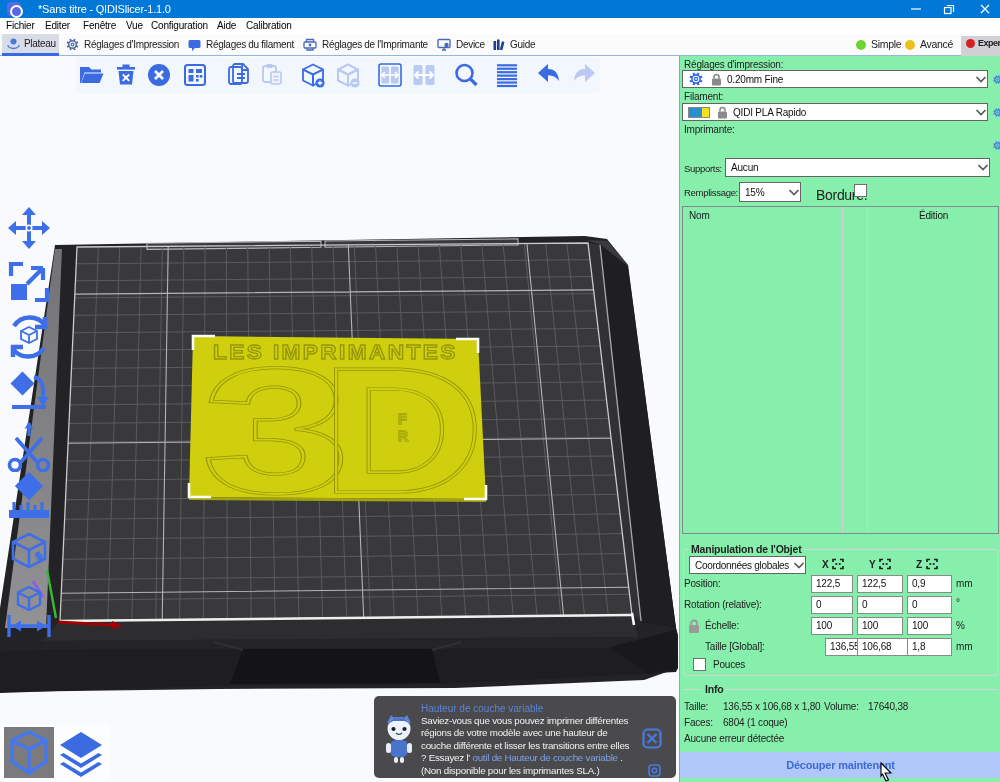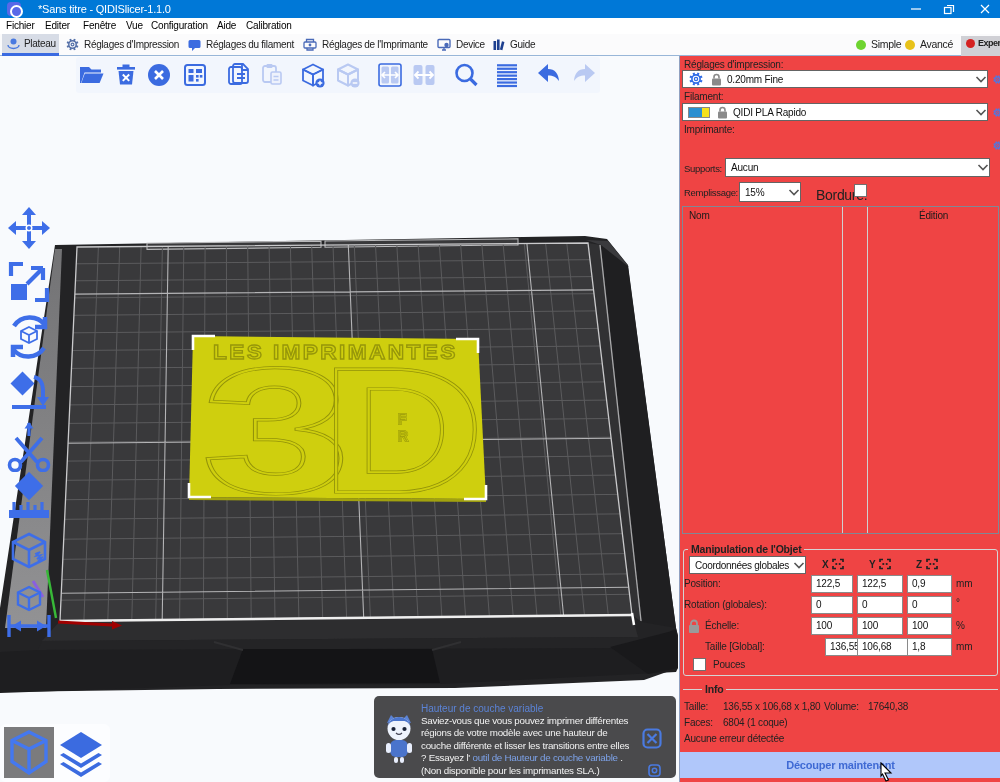--- a/index.html
+++ b/index.html
@@ -14,21 +14,21 @@
 #tabbar{height:22px;background:#fbfbfc;position:relative;border-bottom:1px solid #98b6d8;font-size:10px;color:#222;letter-spacing:-0.3px}
 .tab{position:absolute;top:0;height:21px;display:flex;align-items:center}
 #tab-plateau{left:2px;width:57px;background:#d7dce6;border-bottom:3px solid #3a6ae1;height:22px;padding-left:5px}
 .mode{position:absolute;top:4px;font-size:10.5px;white-space:nowrap}
 .dot{display:inline-block;width:10px;height:10px;border-radius:50%;margin-right:5px;vertical-align:-2px}
 #main{display:flex;height:726px}
 #viewport{position:relative;width:679px;height:726px;background:#f8fafd}
 #scene{position:absolute;left:0;top:0}
 #toolbar{position:absolute;left:76px;top:1px;width:524px;height:36px;background:#f2f6fd;border-radius:3px}
 #lefttools{position:absolute;left:0px;top:0px;width:58px;height:600px}
-#panel{position:relative;width:321px;height:726px;background:#ef4444;border-left:1px solid #90a0c0;font-size:10px;letter-spacing:-0.2px}
+#panel{position:relative;width:321px;height:726px;background:#86efac;border-left:1px solid #90a0c0;font-size:10px;letter-spacing:-0.2px}
 .plabel{position:absolute;color:#222;white-space:nowrap}
 .combo{position:absolute;background:#fff;border:1px solid #646464;display:flex;align-items:center;white-space:nowrap}
 .combo .txt{flex:1;padding-left:5px;color:#111}
 .gearright{position:absolute}
 fieldset{position:absolute;border:1px solid #d4d4d4;border-radius:3px}
 legend{font-weight:bold;color:#222;padding:0 3px;margin-left:4px;font-size:10.5px}
 .nfield{position:absolute;border:1px solid #8a8a8a;background:#fff;padding:2px 0 0 4px;font-size:10px;color:#111;height:18px}
 .unit{position:absolute;color:#222}
 .cbx{position:absolute;width:13px;height:13px;border:1px solid #707070;background:#fff}
 #slicebtn{position:absolute;left:0;top:696px;width:321px;height:26px;background:#b0c7fa;color:#3f6ad4;font-weight:bold;font-size:11px;text-align:center;line-height:26px;letter-spacing:-0.2px}
@@ -526,21 +526,21 @@
   <svg style="position:absolute;left:246px;top:502px" width="12" height="12" viewBox="0 0 12 12">
         <path d="M1 4V1.5h3M8 1.5h3V4M11 8v2.5H8M4 10.5H1V8" stroke="#222" stroke-width="1.7" fill="none"></path>
         <circle cx="4.3" cy="6" r="1.1" fill="#222"></circle>
         <circle cx="7.7" cy="6" r="1.1" fill="#222"></circle>
       </svg>
   <div class="plabel" style="left:4px;top:522px">Position:</div>
   <div class="nfield" style="left:131px;top:519px;width:42px">122,5</div>
   <div class="nfield" style="left:177px;top:519px;width:46px">122,5</div>
   <div class="nfield" style="left:227px;top:519px;width:45px">0,9</div>
   <div class="unit" style="left:276px;top:522px">mm</div>
-  <div class="plabel" style="left:4px;top:543px">Rotation (globales):</div>
+  <div class="plabel" style="left:4px;top:543px">Rotation (relative):</div>
   <div class="nfield" style="left:131px;top:540px;width:42px">0</div>
   <div class="nfield" style="left:177px;top:540px;width:46px">0</div>
   <div class="nfield" style="left:227px;top:540px;width:45px">0</div>
   <div class="unit" style="left:276px;top:541px">°</div>
   <svg style="position:absolute;left:8px;top:563px" width="12" height="15" viewBox="0 0 12 15">
         <rect x="1" y="6" width="10" height="8" rx="1" fill="#9a9a9a"></rect>
         <path d="M3 6V4.5a3 3 0 016 0V6" fill="none" stroke="#9a9a9a" stroke-width="1.8"></path>
       </svg>
   <div class="plabel" style="left:25px;top:564px">Échelle:</div>
   <div class="nfield" style="left:131px;top:561px;width:42px">100</div>

